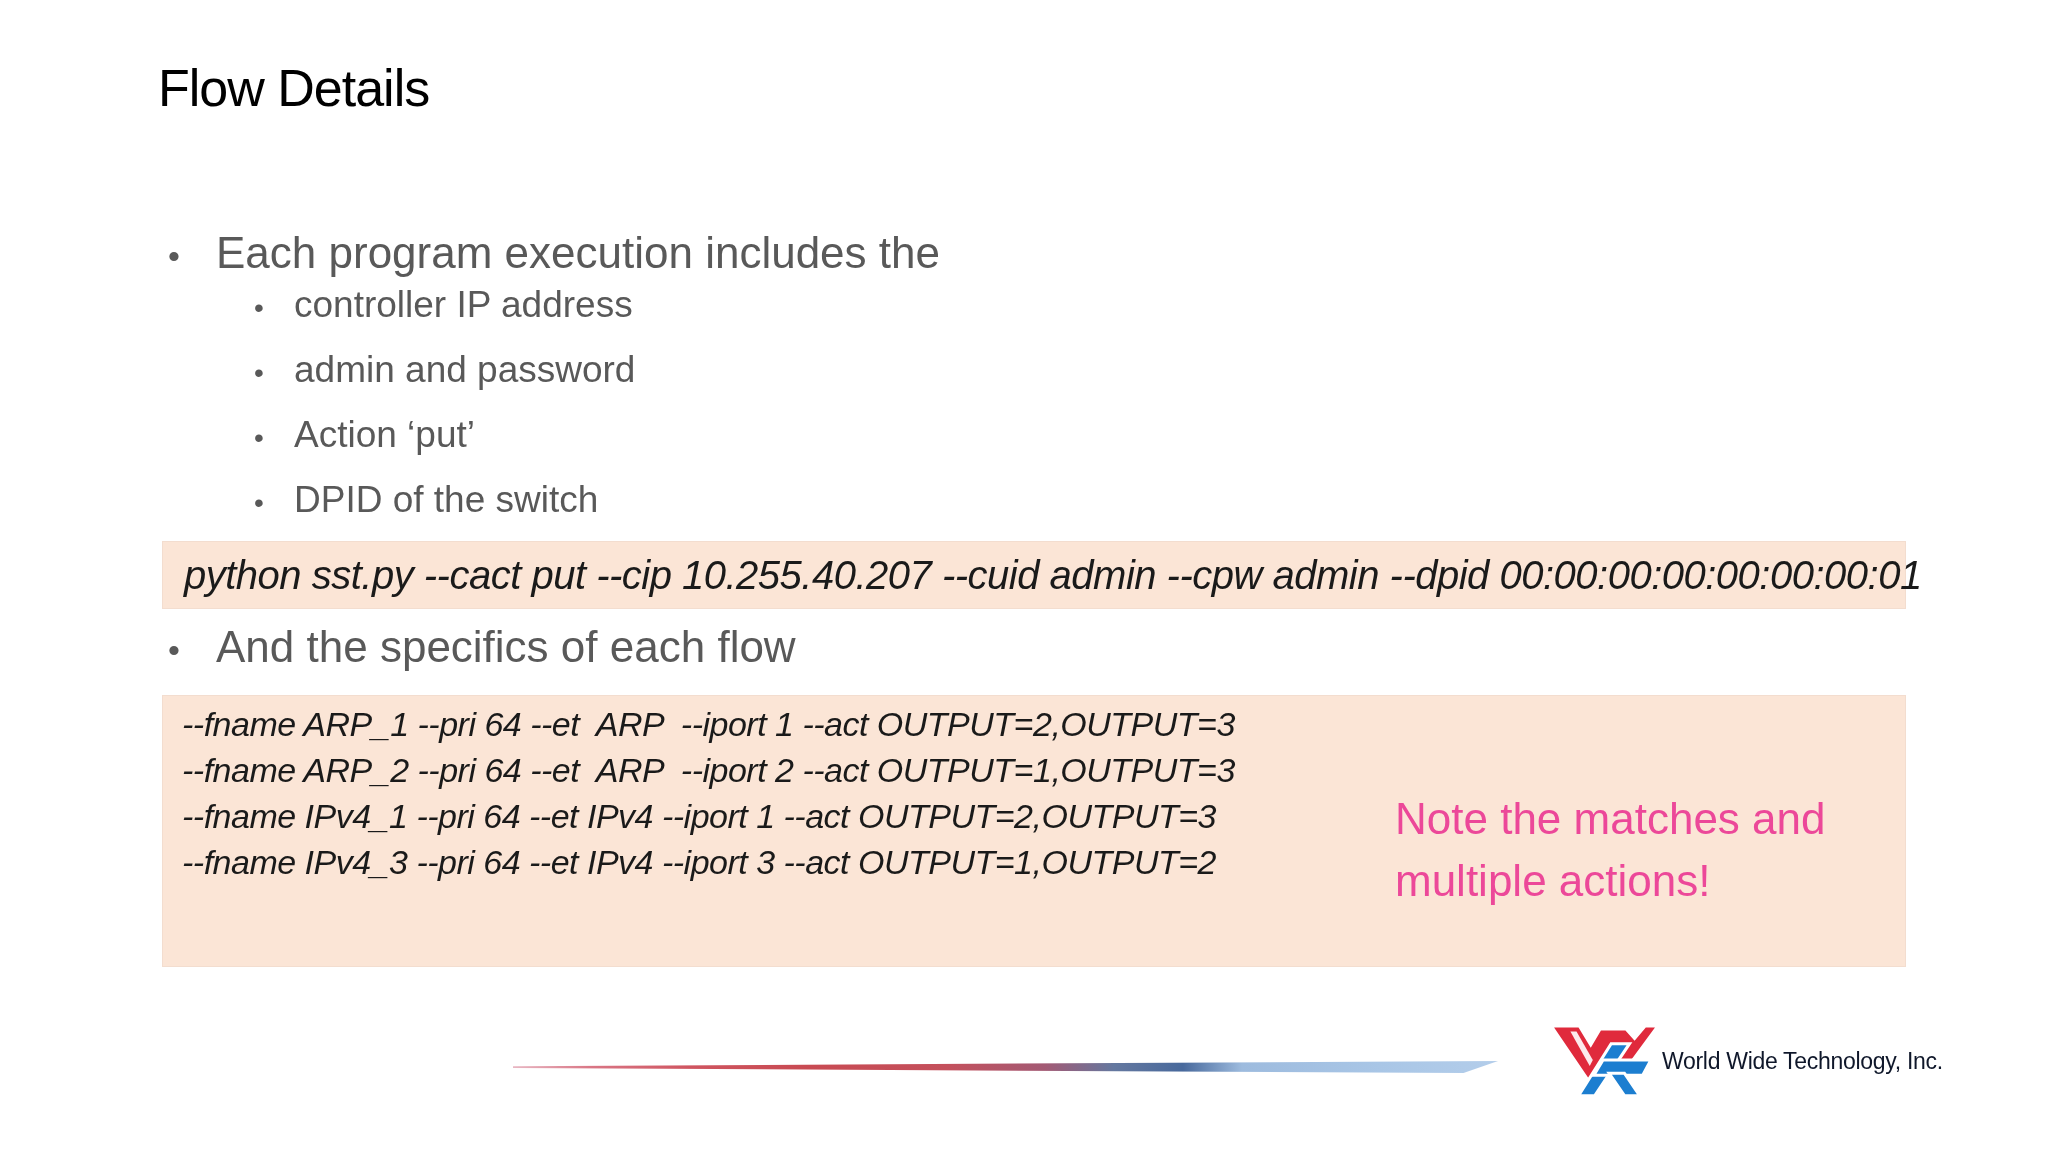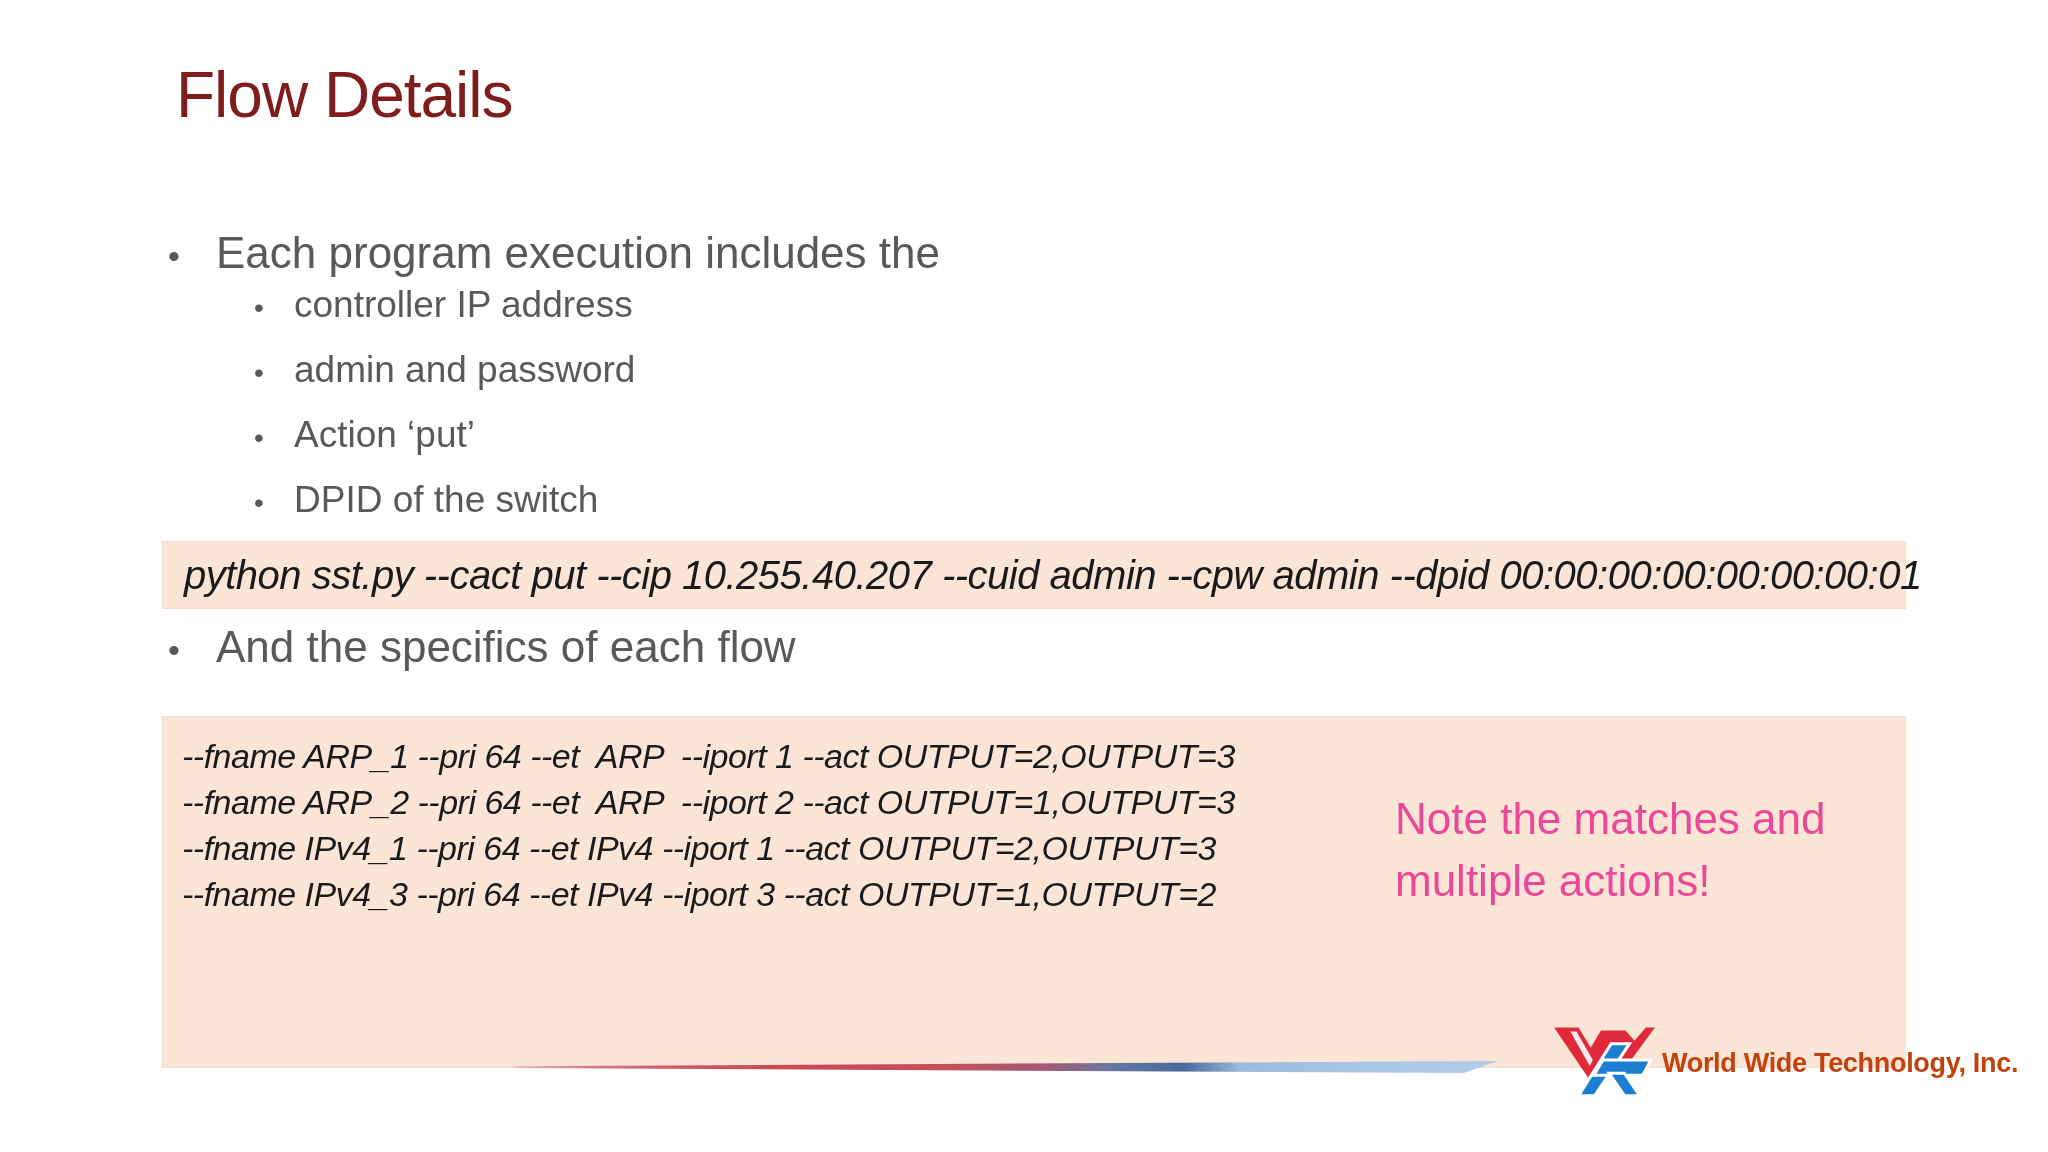--- a/index.html
+++ b/index.html
@@ -1,44 +1,44 @@
 <!DOCTYPE html>
 <html><head>
 <meta charset="utf-8">
 <style>
   html,body{margin:0;padding:0;background:#ffffff;}
   body{width:2048px;height:1152px;overflow:hidden;font-family:"Liberation Sans",sans-serif;}
   .slide{position:relative;width:2048px;height:1152px;background:#ffffff;}
 
-  .title{position:absolute;left:176px;top:58px;font-size:64px;font-weight:400;letter-spacing:-1px;color:#7f1d1d;white-space:nowrap;}
+  .title{position:absolute;left:158px;top:58px;font-size:52px;font-weight:400;letter-spacing:-1px;color:#000000;white-space:nowrap;}
 
   .bullet-row{position:absolute;display:flex;align-items:baseline;color:#595959;}
   .bullet-row .dot{flex:0 0 auto;}
   .lvl1{font-size:44px;}
   .lvl1 .dot{font-size:34px;width:48px;padding-left:8px;}
   .sub-list{position:absolute;left:254px;top:284px;color:#595959;}
   .sub-row{display:flex;align-items:baseline;height:65px;font-size:37px;}
   .sub-row .dot{font-size:28px;width:40px;}
 
   .codebox{position:absolute;left:162px;width:1744px;background:#fbe5d6;border:1px solid rgba(0,0,0,0.03);box-sizing:border-box;color:#1a1a1a;font-style:italic;}
   .codebox .code-line{white-space:pre;font-size:40px;letter-spacing:-0.5px;}
   #cmdbox{top:541px;height:68px;display:flex;align-items:center;padding-left:21px;}
-  #flowbox{top:716px;height:352px;padding:16px 0 0 19px;}
+  #flowbox{top:695px;height:272px;padding:5px 0 0 19px;}
   #flowbox .code-line{font-size:34px;line-height:46px;}
 
   .note{position:absolute;left:1395px;top:788px;width:490px;font-size:44px;line-height:62px;color:#ec4899;}
 
   .divider{position:absolute;left:513px;top:1061px;width:985px;height:12px;
     background:linear-gradient(to right,
       #e8b7c3 0%, #d97685 8%, #cf5560 18%, #c84a52 30%, #c4505c 44%,
       #a35a74 54%, #64789f 61%, #48699c 68%, #9dbbde 74%, #a9c6e6 88%, #b3cdea 100%);
     clip-path:polygon(0 44%,100% 0,96.5% 100%,0 58%);}
 
   .logo{position:absolute;left:1550px;top:1024px;width:106px;height:72px;}
-  .logo-text{position:absolute;left:1662px;top:1048px;font-size:27px;font-weight:700;letter-spacing:-0.3px;color:#c2410c;white-space:nowrap;}
+  .logo-text{position:absolute;left:1662px;top:1048px;font-size:23px;font-weight:400;letter-spacing:-0.3px;color:#0f172a;white-space:nowrap;}
 </style>
 </head>
 <body>
 
 <div class="slide">
 
   <div class="title">Flow Details</div>
 
   <div class="bullet-row lvl1" style="left:160px;top:228px;">
     <span class="dot">•</span>

